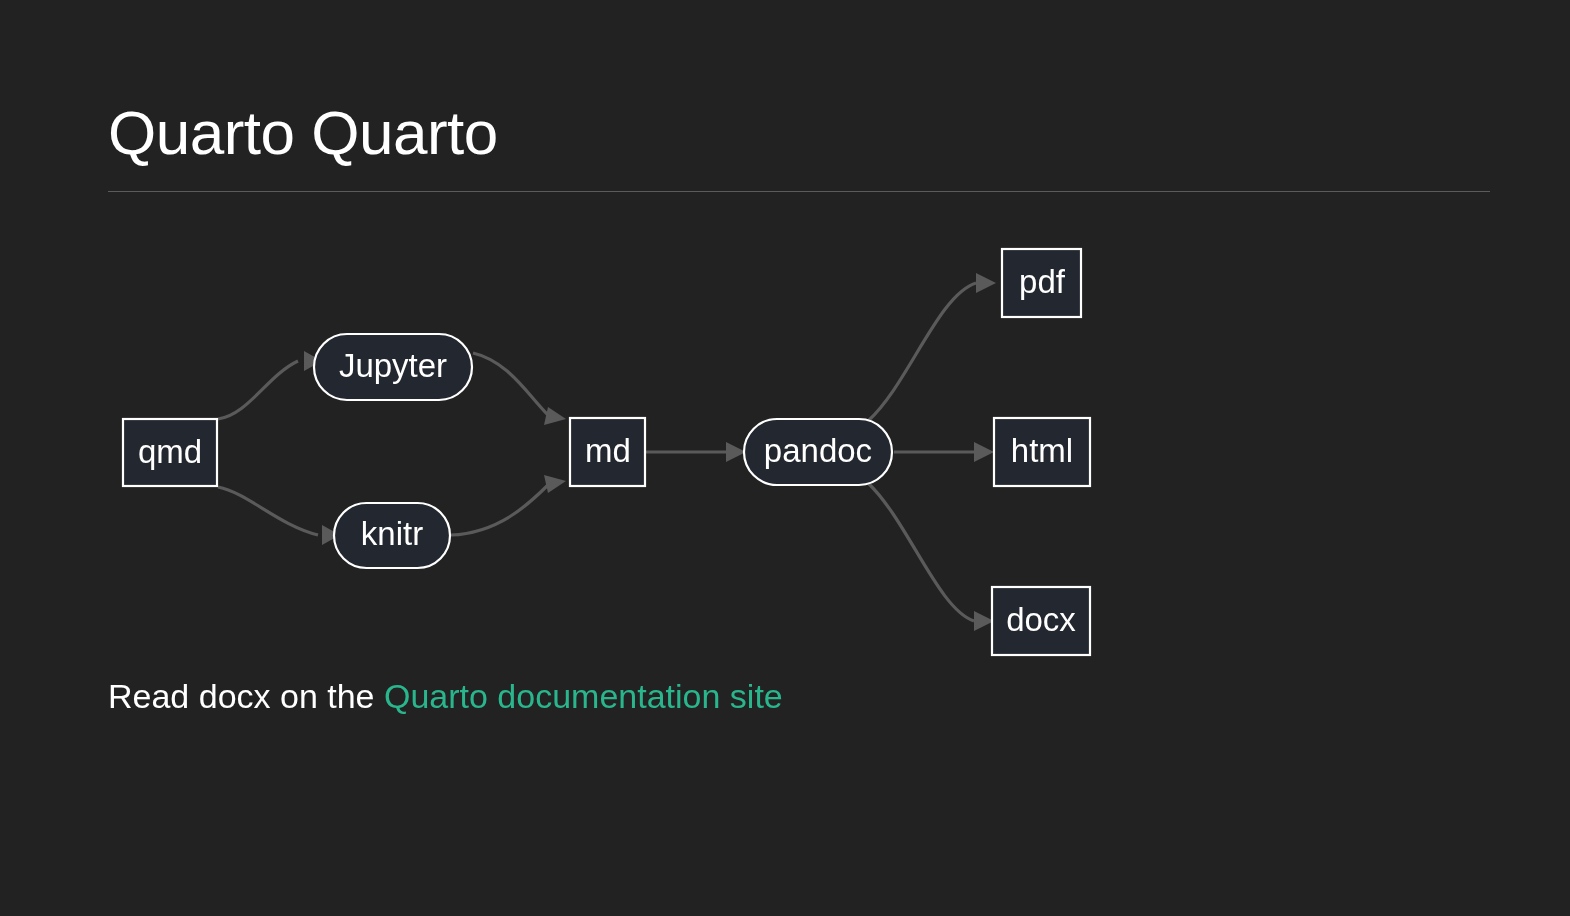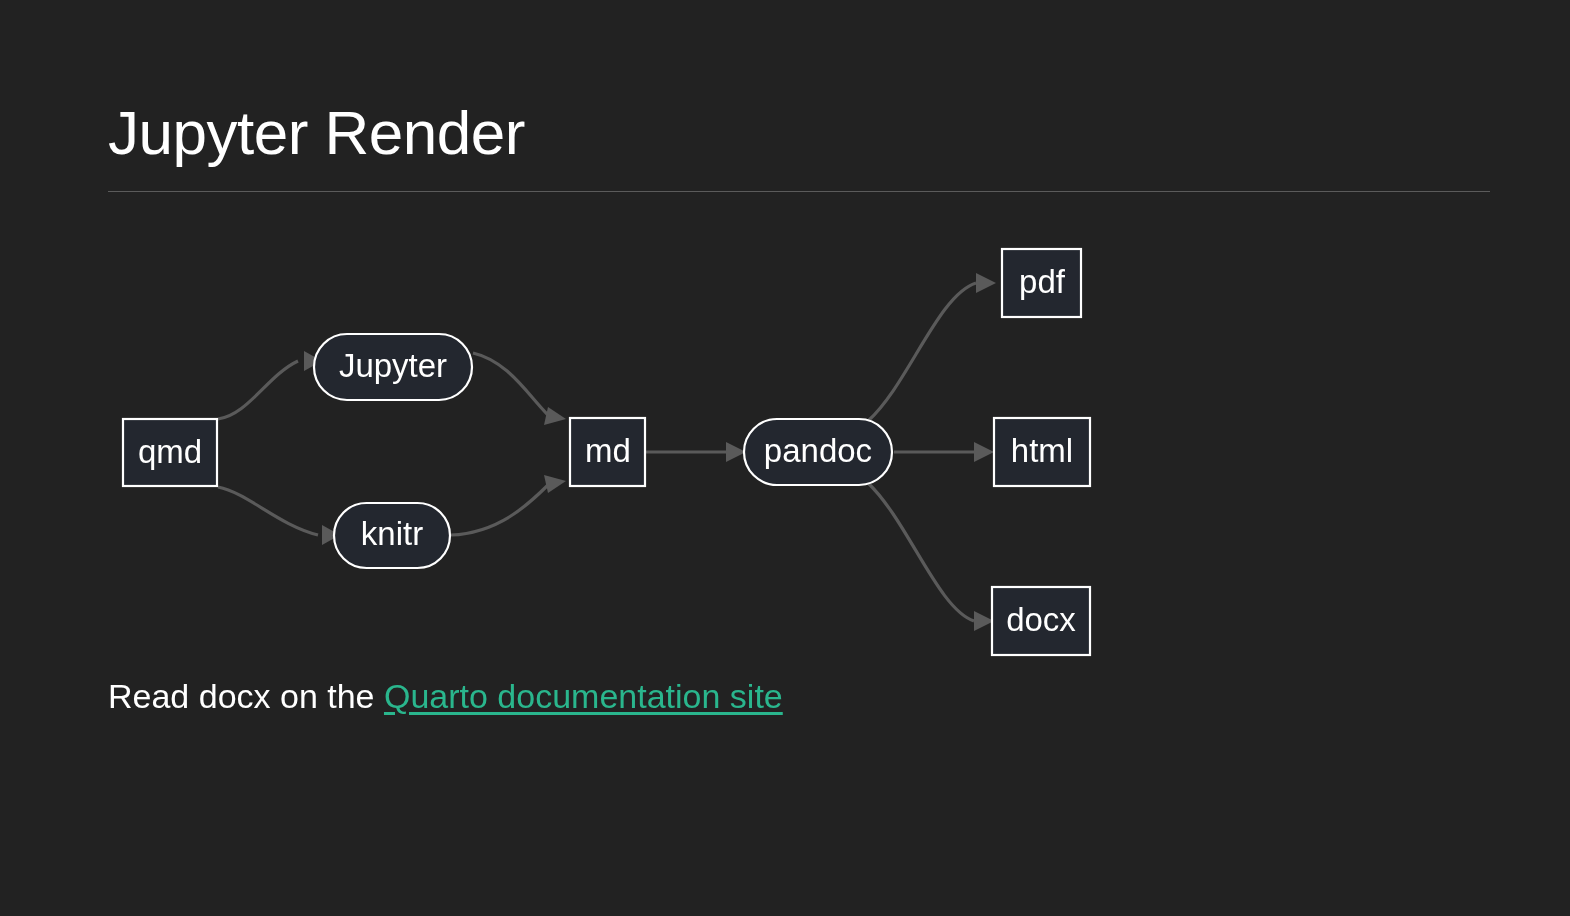--- a/index.html
+++ b/index.html
@@ -74,32 +74,31 @@
     position: absolute;
     left: 108px;
     top: 674px;
     font-size: 34px;
     color: #ffffff;
     white-space: nowrap;
     line-height: 1.3;
   }
   #footer-link {
     color: #2ab68d;
-    text-decoration: underline;
     text-underline-offset: 4px;
     cursor: pointer;
   }
 </style>
 </head>
 <body>
 
 <div id="slide">
 
   <div id="title-block">
-    <h1 id="page-title">Jupyter Render</h1>
+    <h1 id="page-title">Quarto Quarto</h1>
     <div id="title-rule"></div>
   </div>
 
   <div id="diagram-area">
     <svg id="flowchart-svg" width="1100" height="450" viewBox="0 0 1100 450">
 
       <g>
 
         <g>
           <path class="edge-path" d="M 110,194 C 140,190 160,150 190,136"></path>

